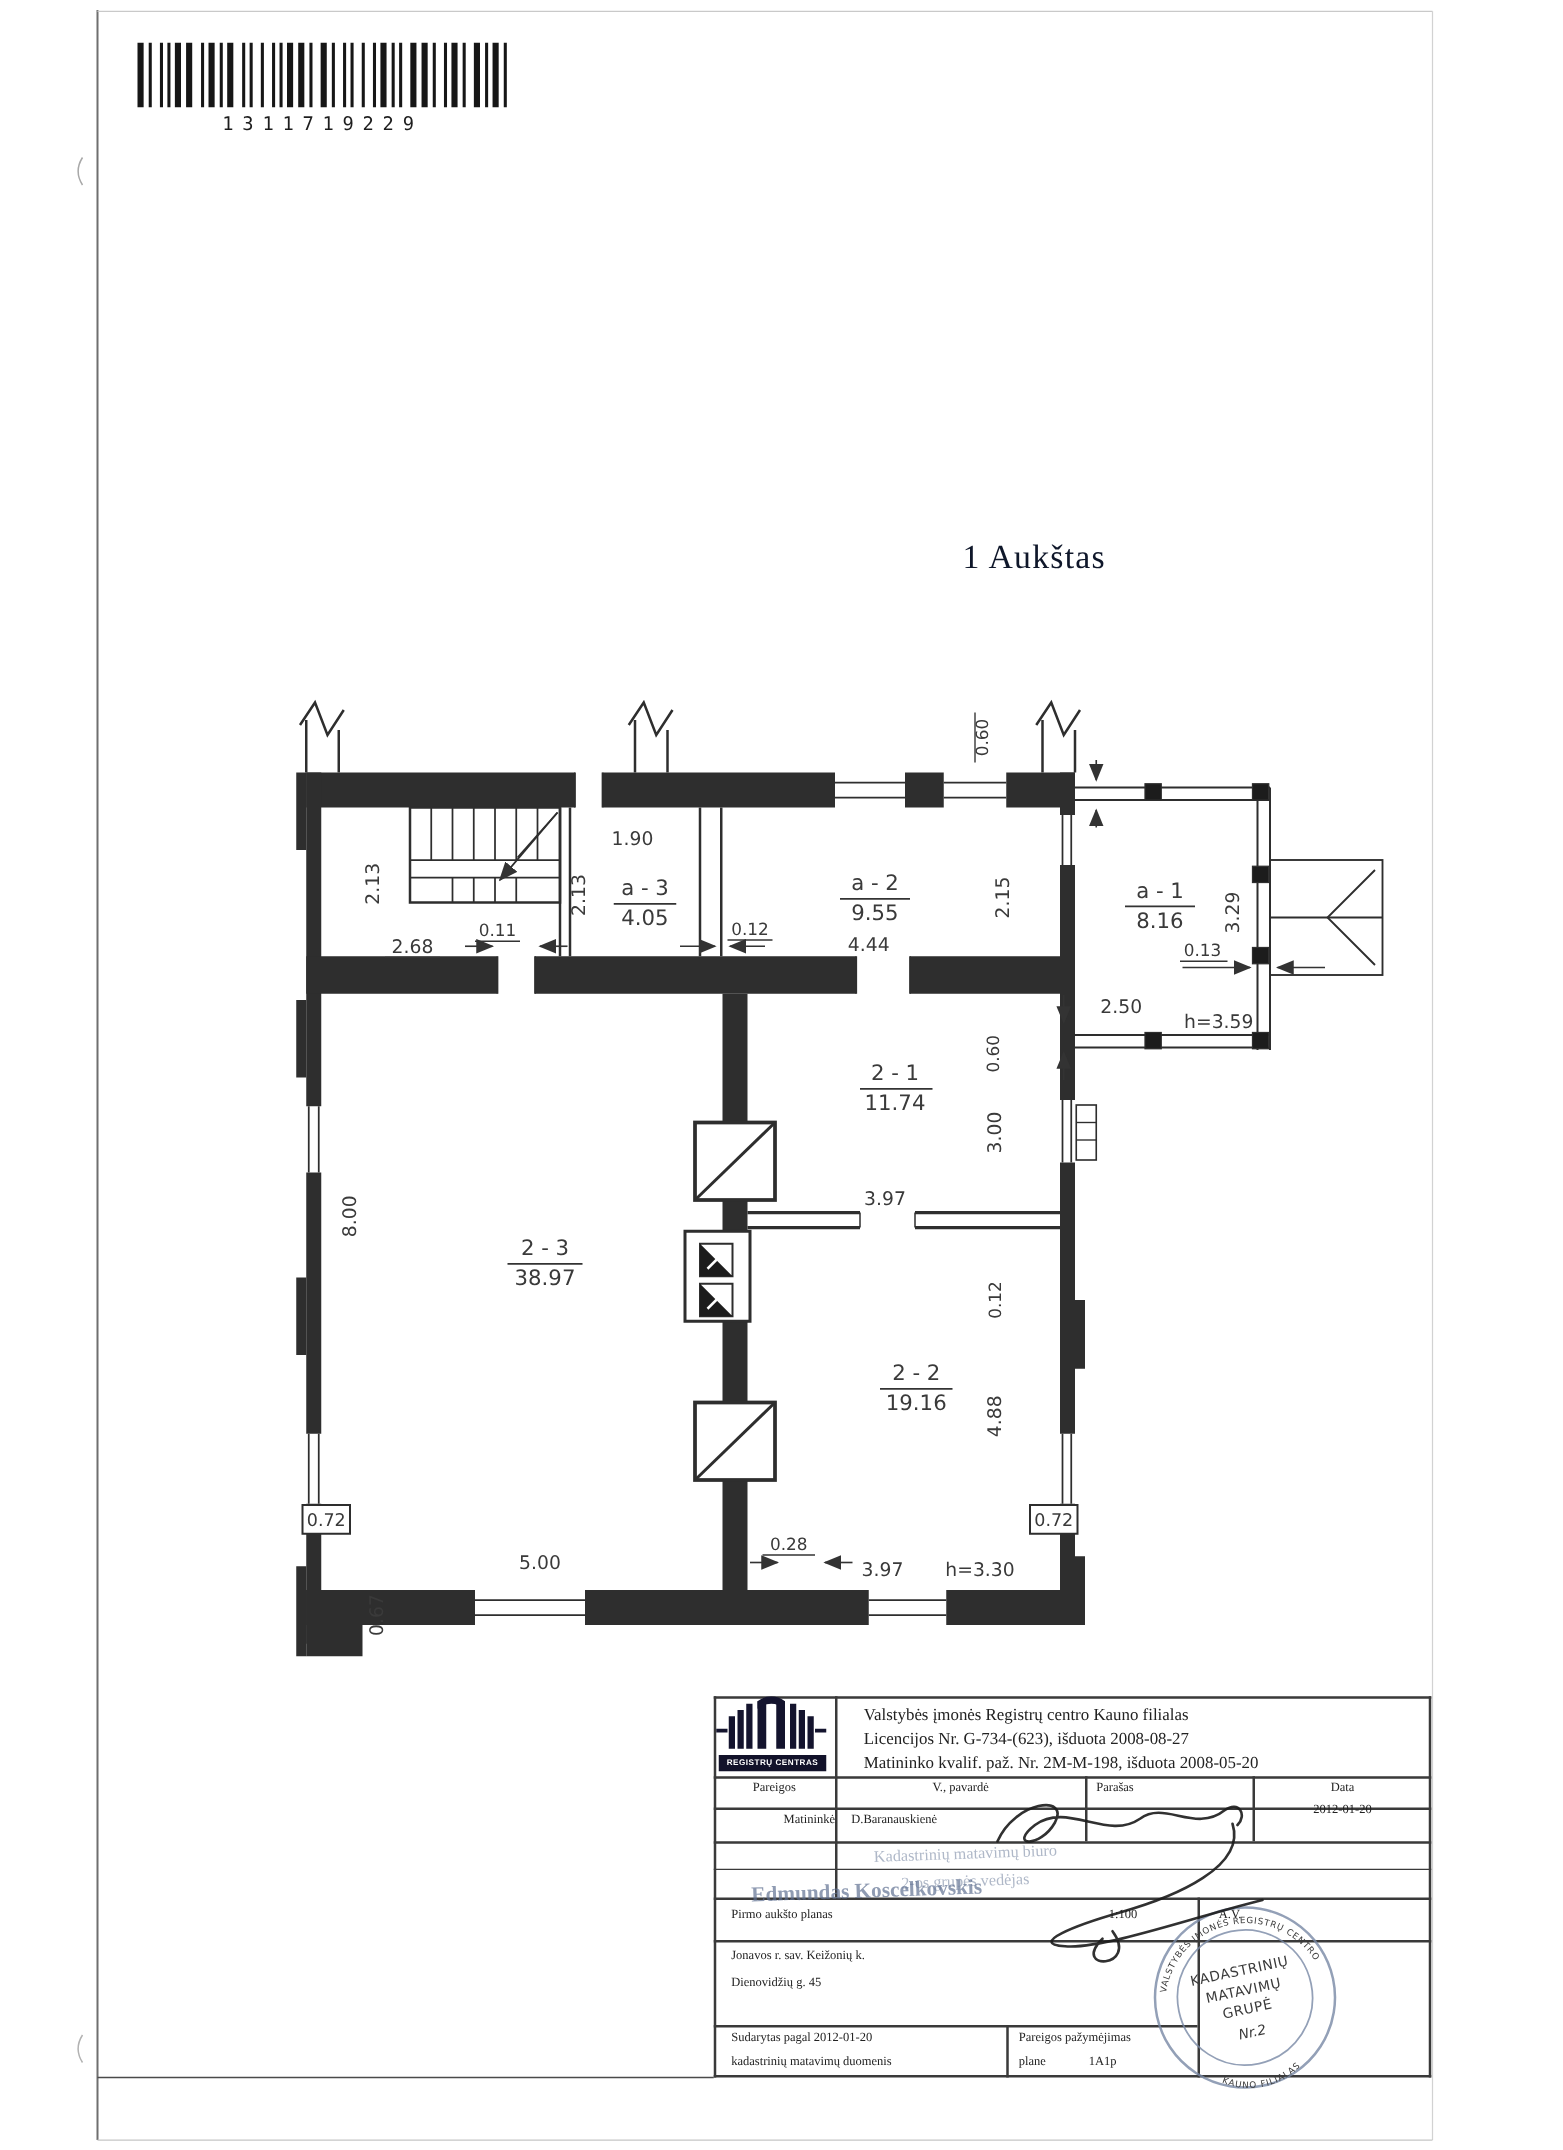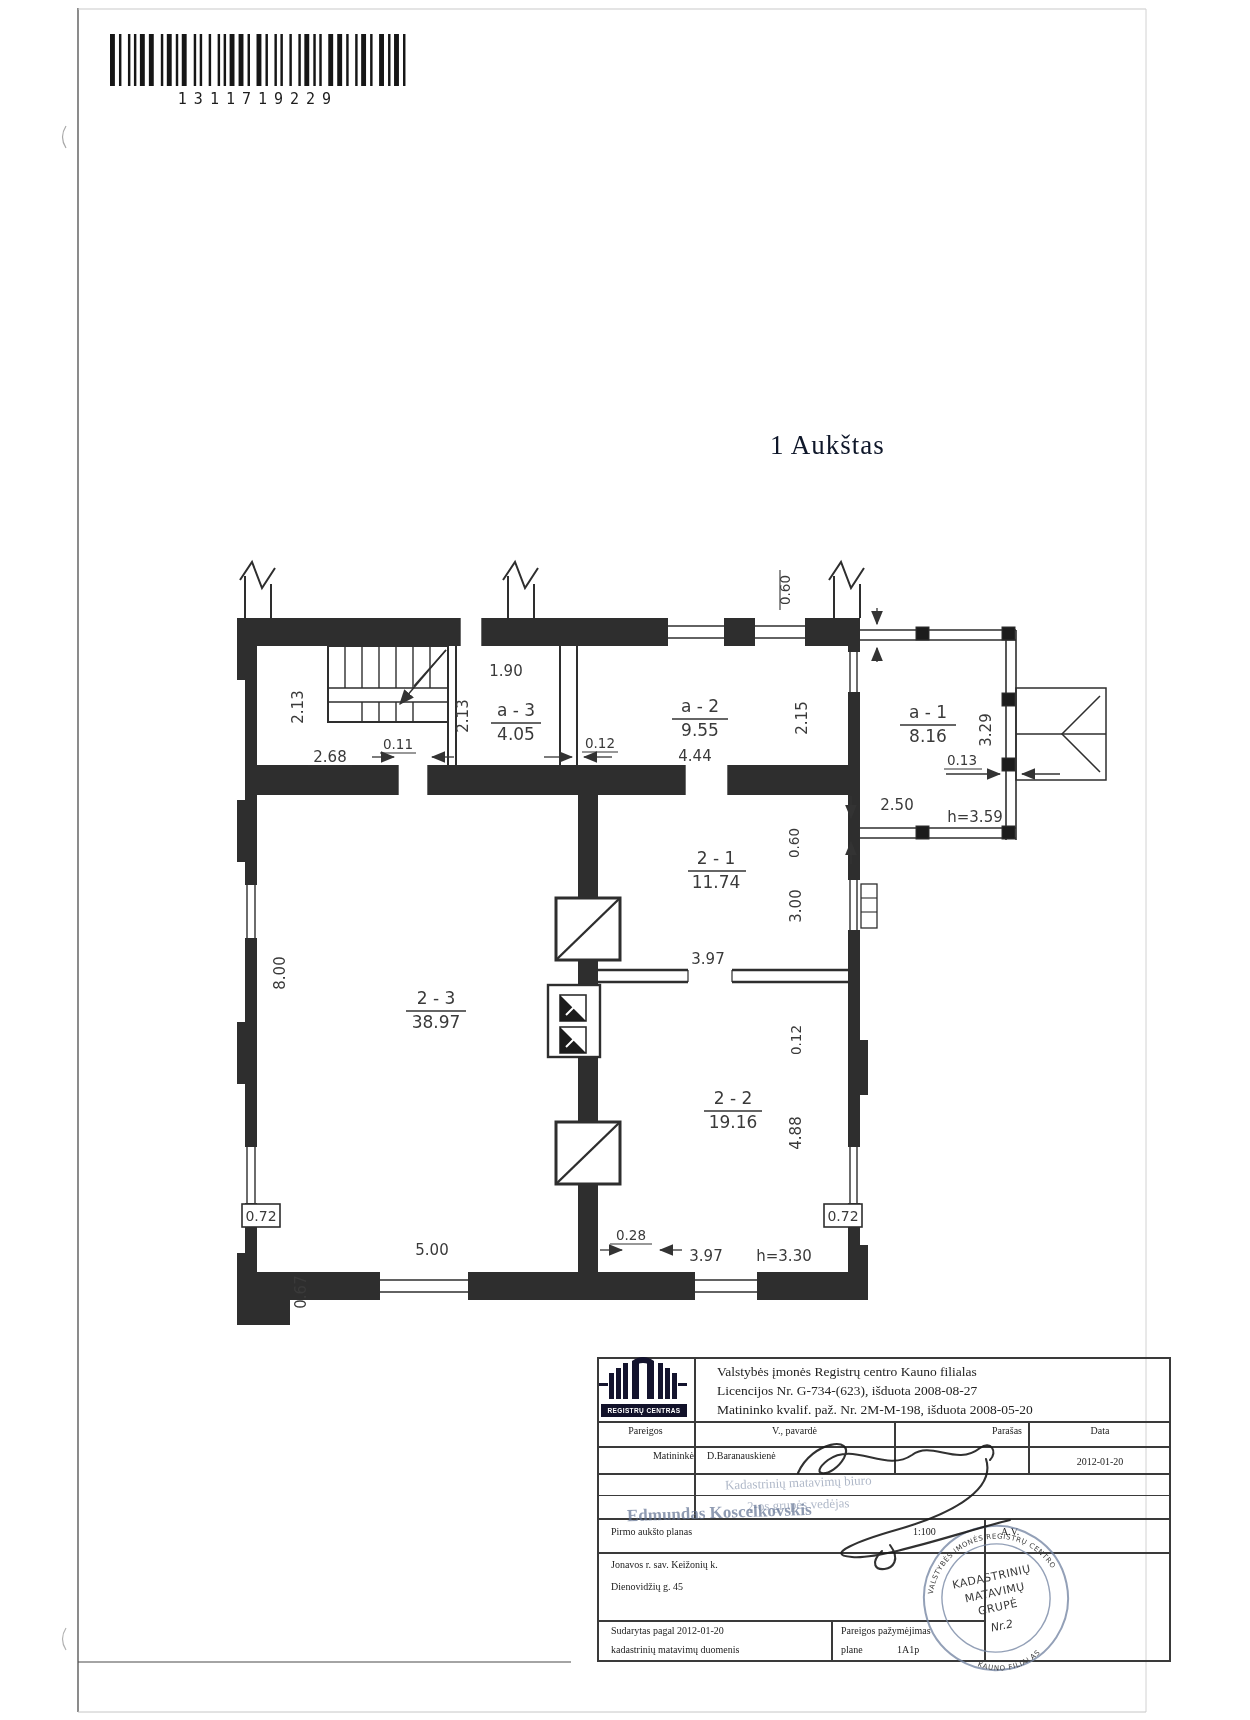--- a/index.html
+++ b/index.html
@@ -12,21 +12,21 @@
   text.rid{font-size:17px;font-weight:500;}
   text.rarea{font-size:17px;font-weight:500;}
   
   #floor-title{left:770px;top:430px;width:200px;font-family:"Liberation Serif",serif;
      font-size:27px;color:#0f172a;letter-spacing:1px;}
   
   #barcode-wrap{left:108px;top:34px;width:300px;height:84px;}
   #barcode-number{position:absolute;left:0;top:56px;width:300px;text-align:center;
      font-family:"DejaVu Sans Mono",monospace;font-size:15px;letter-spacing:7px;color:#1d1d1d;}
   
-  #title-block{left:571px;top:1357px;width:574px;height:305px;font-family:"Liberation Serif",serif;margin-left:26px;}
+  #title-block{left:571px;top:1357px;width:574px;height:305px;font-family:"Liberation Serif",serif;}
   .tline{position:absolute;background:#3a3a3a;}
   .tb-text{position:absolute;font-size:10px;color:#222;white-space:nowrap;}
   .tb-small{font-size:13.5px;}
   .ghost{position:absolute;color:rgba(110,126,155,0.55);white-space:nowrap;
      transform:rotate(-2deg);font-family:"Liberation Serif",serif;}
   #logo-cell{position:absolute;left:0;top:0;width:97px;height:64px;}
   #logo-strip{position:absolute;left:4px;top:47px;width:86px;height:13px;background:#12122a;
      color:#ffffff;font-family:"Liberation Sans",sans-serif;font-weight:bold;font-size:6.5px;
      text-align:center;line-height:13px;letter-spacing:0.4px;}
   
@@ -377,26 +377,26 @@
     </svg>
     <div id="logo-strip">REGISTRŲ CENTRAS</div>
   </div>
 
   <div class="tb-text tb-small" style="left:120px;top:7px">Valstybės įmonės Registrų centro Kauno filialas</div>
   <div class="tb-text tb-small" style="left:120px;top:26px">Licencijos Nr. G-734-(623), išduota 2008-08-27</div>
   <div class="tb-text tb-small" style="left:120px;top:45px">Matininko kvalif. paž. Nr. 2M-M-198, išduota 2008-05-20</div>
 
   <div class="tb-text" style="left:0;top:68px;width:97px;text-align:center">Pareigos</div>
   <div class="tb-text" style="left:98px;top:68px;width:199px;text-align:center">V., pavardė</div>
-  <div class="tb-text" style="left:292px;top:68px;width:133px;text-align:right">Parašas</div>
+  <div class="tb-text" style="left:306px;top:68px;width:133px;text-align:left">Parašas</div>
   <div class="tb-text" style="left:432px;top:68px;width:142px;text-align:center">Data</div>
 
   <div class="tb-text" style="left:0;top:93px;width:97px;text-align:right">Matininkė</div>
   <div class="tb-text" style="left:110px;top:93px">D.Baranauskienė</div>
-  <div class="tb-text" style="left:432px;top:99px;width:142px;text-align:center">2012-01-20</div>
+  <div class="tb-text" style="left:432px;top:85px;width:142px;text-align:center">2012-01-20</div>
 
   <div class="ghost" style="left:128px;top:118px;font-size:13px">Kadastrinių matavimų biuro</div>
   <div class="ghost" style="left:150px;top:140px;font-size:13px">2-os grupės vedėjas</div>
   <div class="ghost" style="left:30px;top:146px;font-size:17px;color:rgba(95,112,145,0.7);font-weight:bold">Edmundas Koscelkovskis</div>
 
   <div class="tb-text" style="left:14px;top:169px">Pirmo aukšto planas</div>
   <div class="tb-text" style="left:316px;top:169px">1:100</div>
   <div class="tb-text" style="left:404px;top:169px">A.V.</div>
 
   <div class="tb-text" style="left:14px;top:202px">Jonavos r. sav. Keižonių k.</div>

